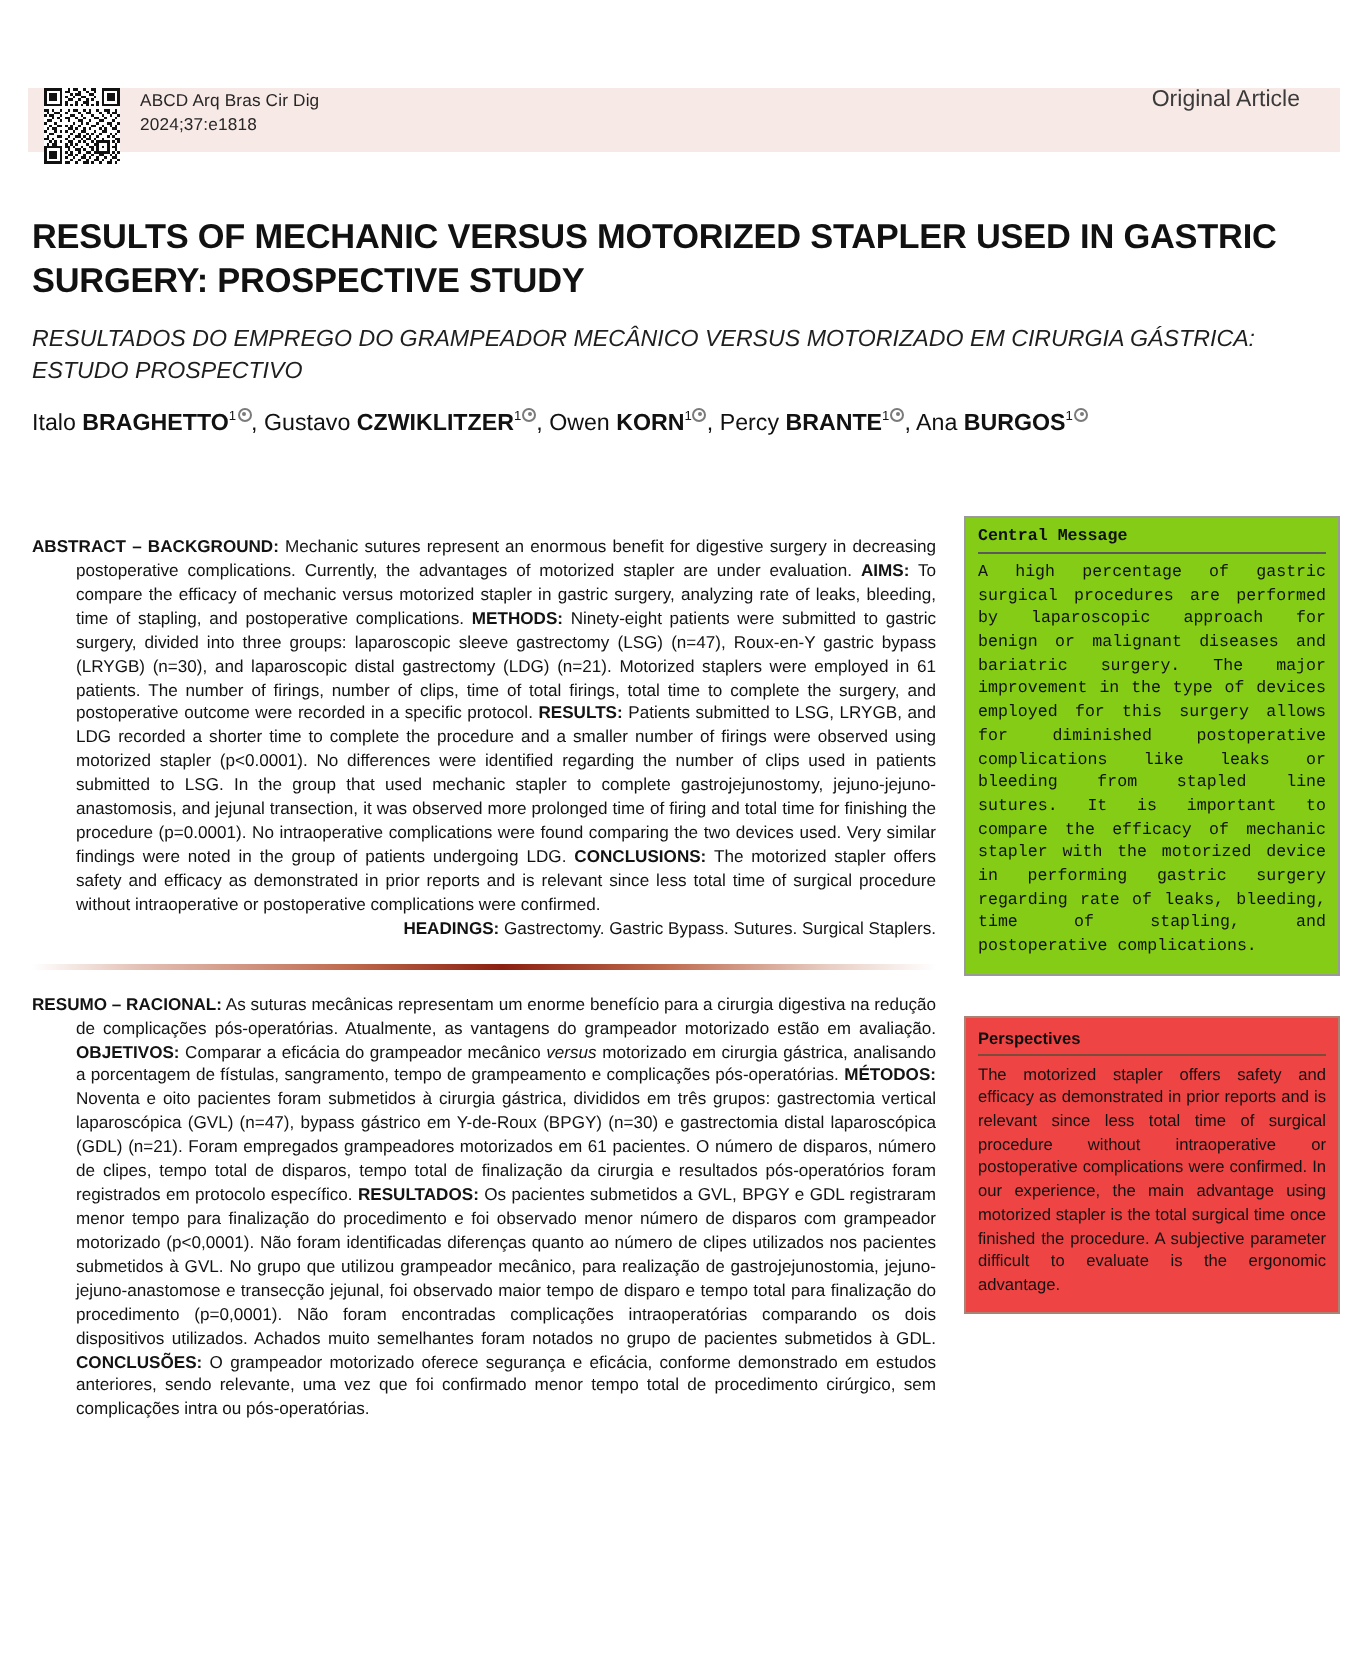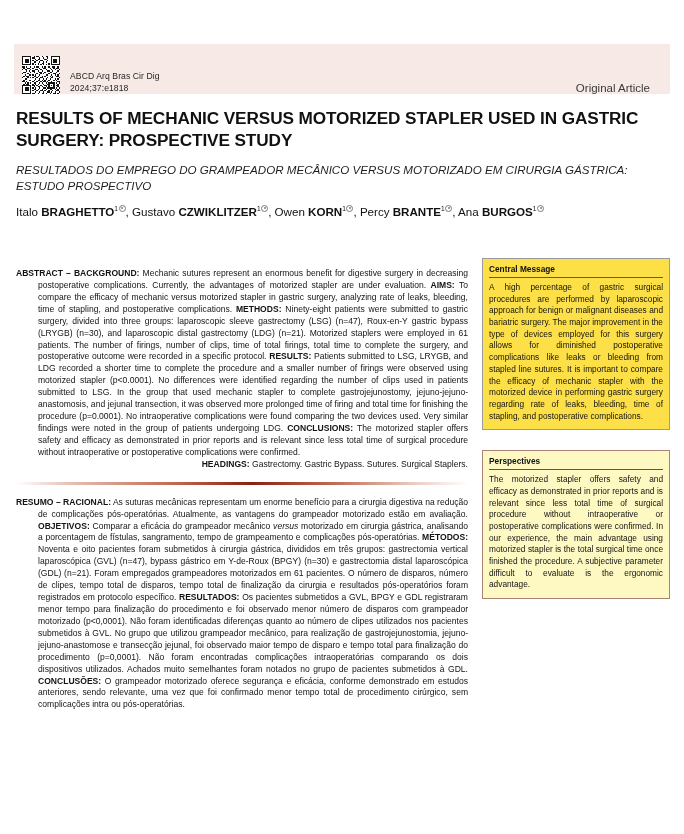--- a/index.html
+++ b/index.html
@@ -23,24 +23,24 @@
     padding: 0;
     box-sizing: border-box;
   }
 
   
   .header-band {
     position: absolute;
     left: 14px;
     top: 44px;
     width: 656px;
-    height: 50px;
+    height: 32px;
     background: #f7e9e5;
     display: flex;
-    align-items: flex-end;
+    align-items: flex-start;
     box-sizing: border-box;
     padding: 0 14px 0 6px;
   }
   .qr {
     width: 38px;
     height: 38px;
     flex: 0 0 38px;
     margin-left: 2px;
     background: #ffffff;
     position: relative;
@@ -177,22 +177,22 @@
     left: 482px;
     top: 258px;
     width: 188px;
   }
   .side-box {
     border: 1px solid #9a9a9a;
     box-sizing: border-box;
     padding: 5px 6px 7px 6px;
     margin-bottom: 20px;
   }
-  .side-box.gray { background: #fde047; }
-  .side-box.pink { background: #fef9c3; border-color: #a98374; margin-top: 10px; }
+  .side-box.gray { background: #84cc16; font-family: Liberation Mono, monospace; }
+  .side-box.pink { background: #ef4444; border-color: #a98374; margin-top: 10px; }
   .side-title {
     font-size: 8.3px;
     font-weight: bold;
     color: #101010;
     padding-bottom: 3px;
     border-bottom: 1px solid #5a5a5a;
     margin-bottom: 4px;
   }
   .side-box.pink .side-title { border-bottom-color: #7d4b39; }
   .side-text {

